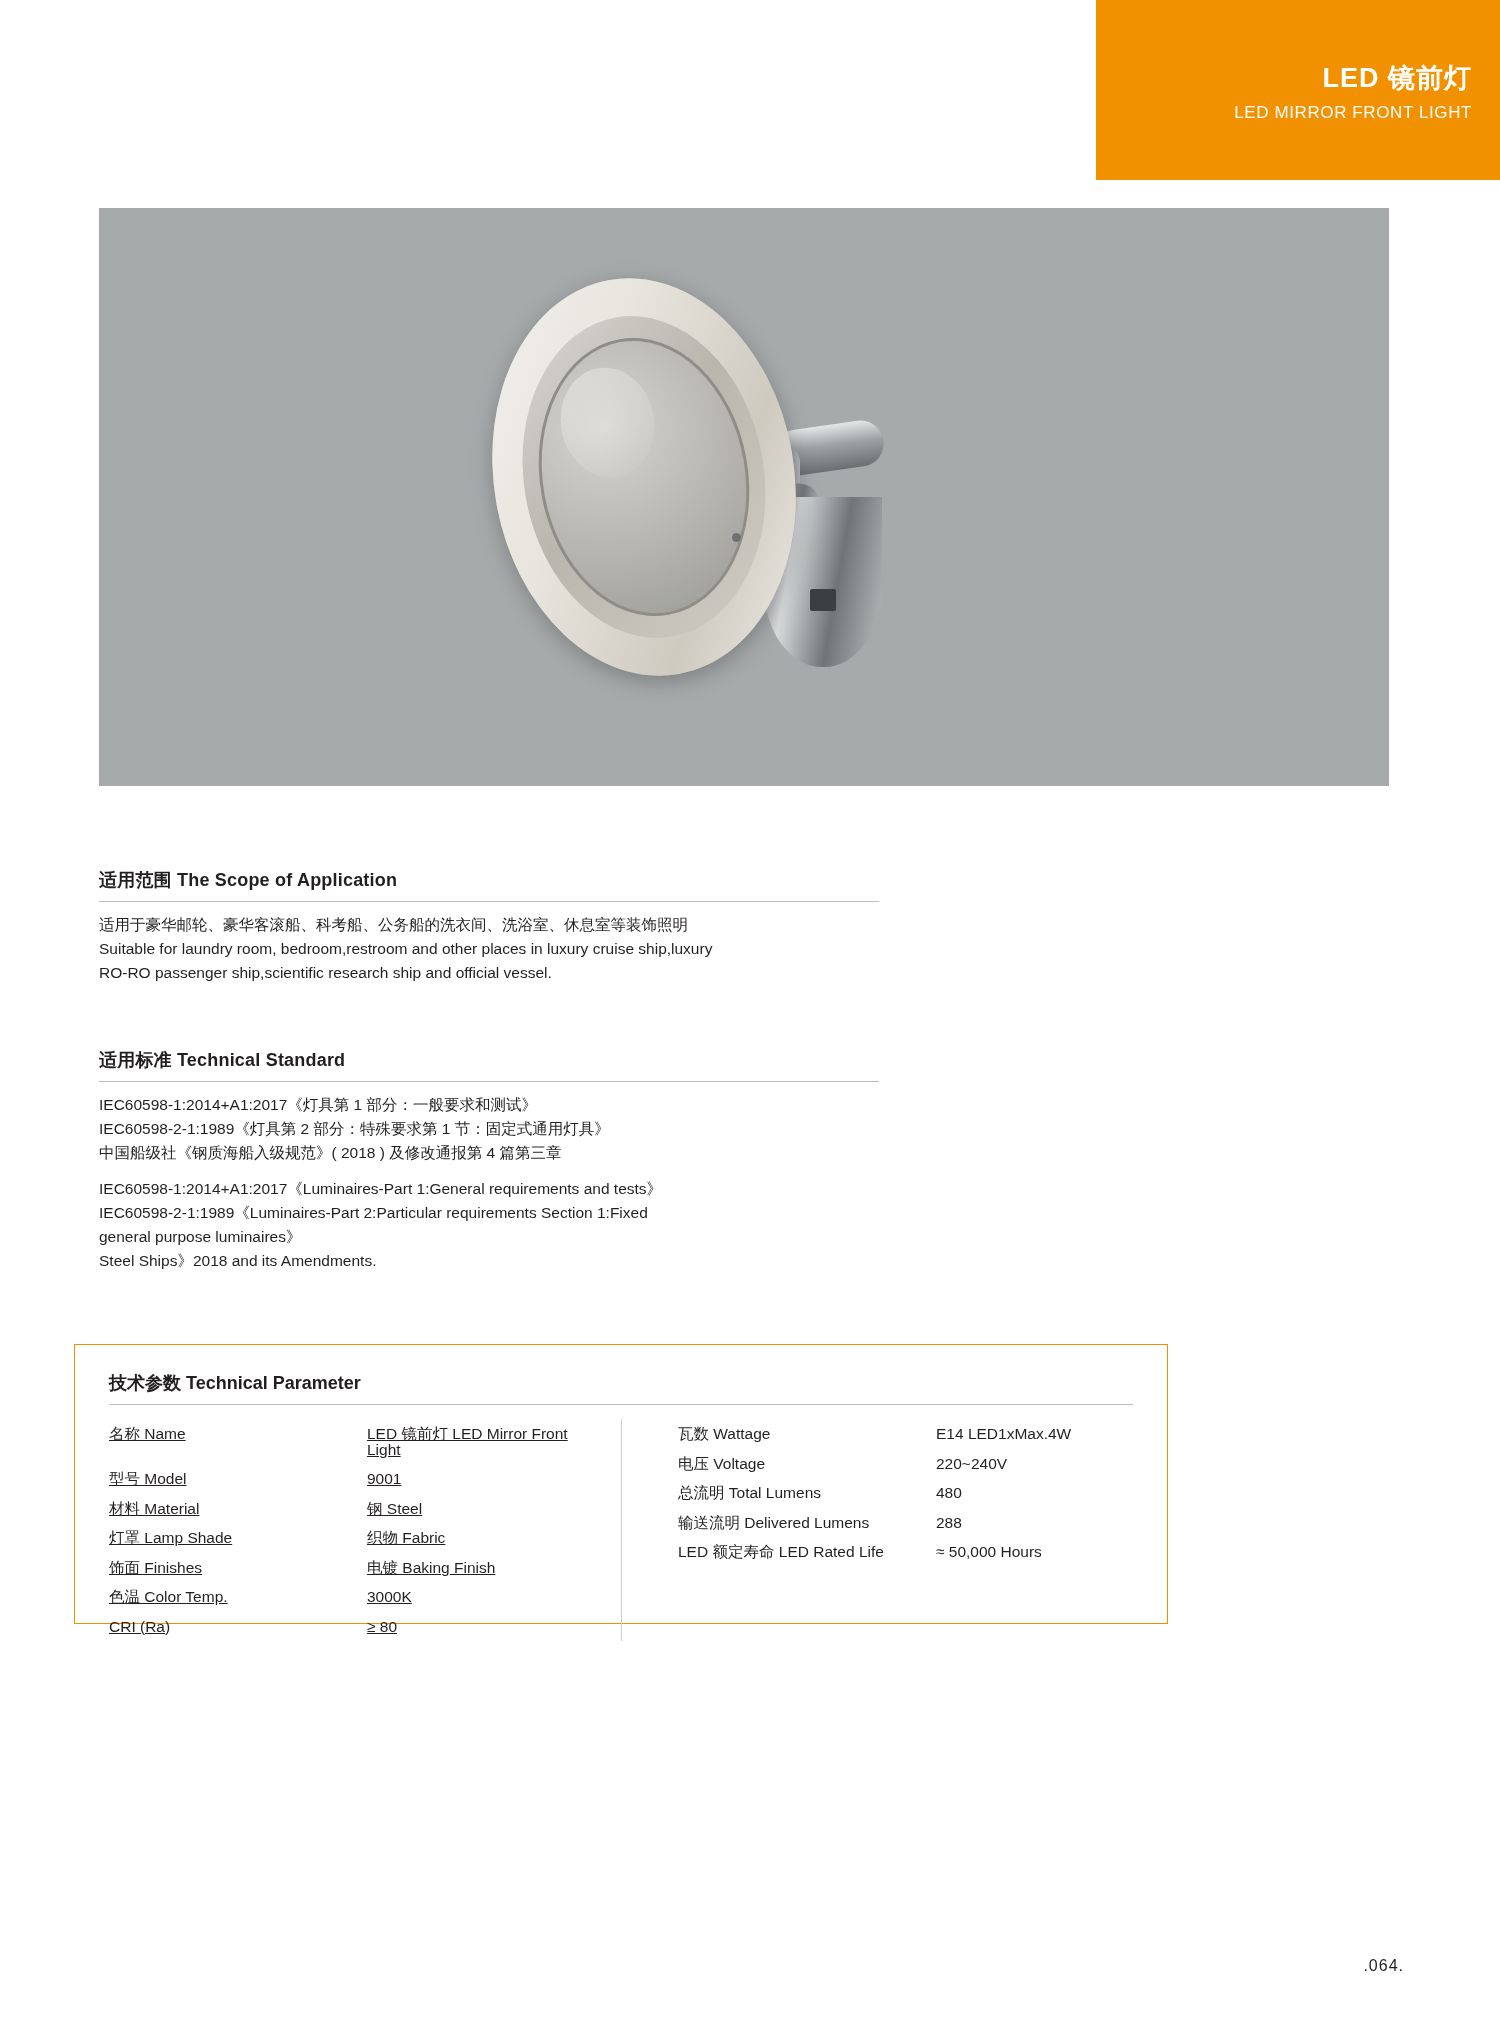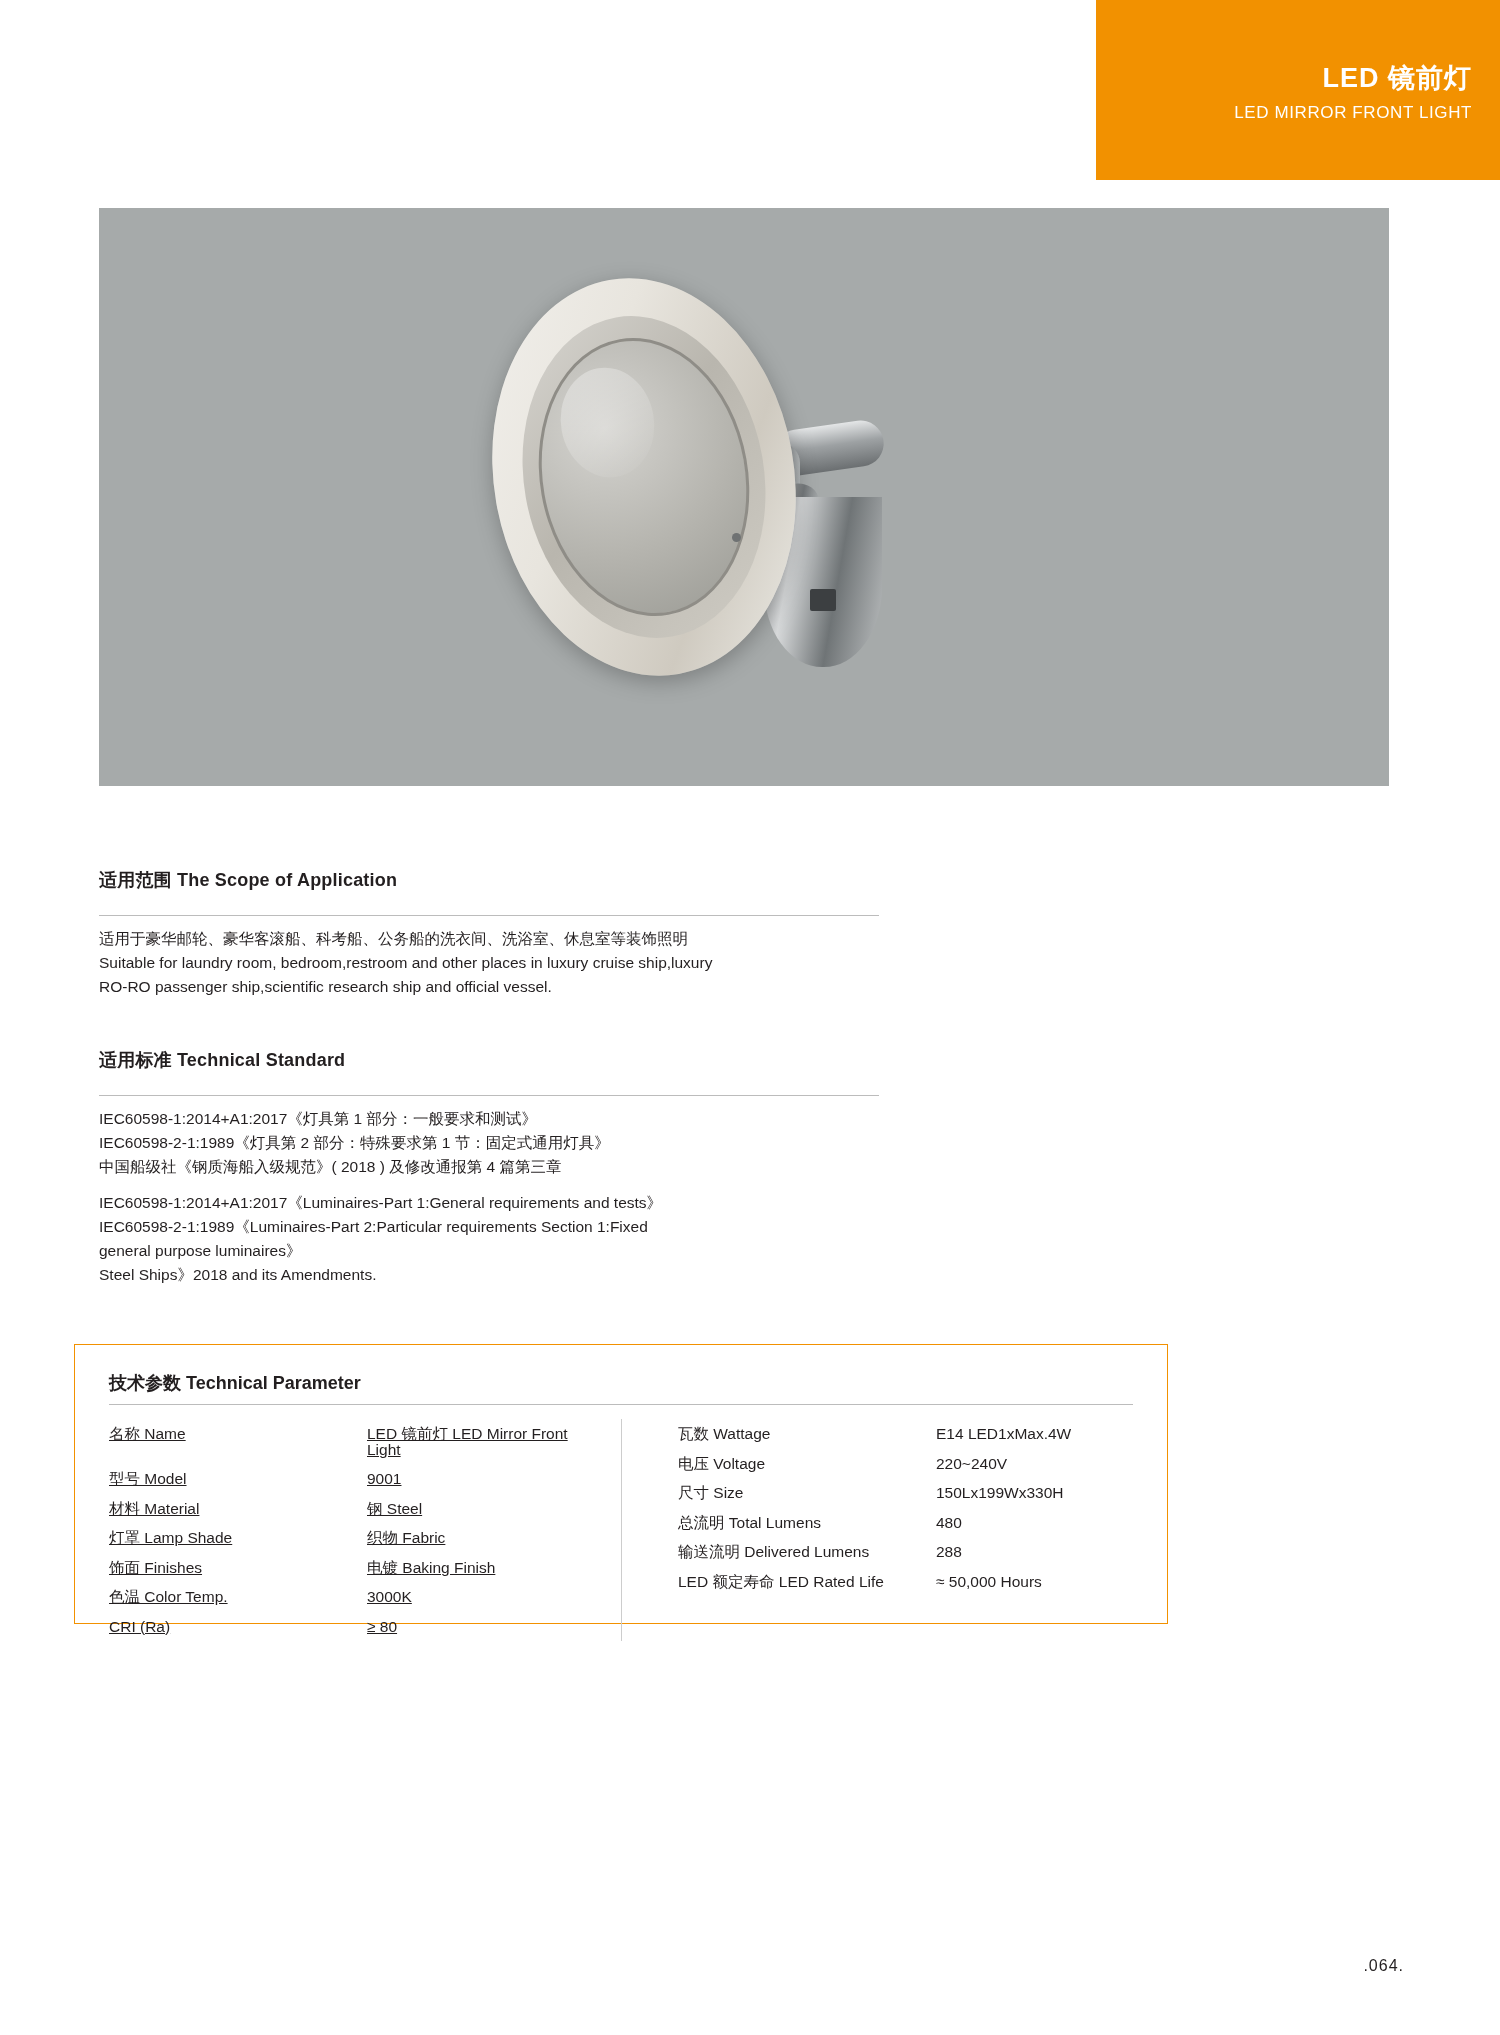--- a/index.html
+++ b/index.html
@@ -163,21 +163,21 @@
 
   
   .section {
     position: absolute;
     left: 99px;
     width: 780px;
   }
   .section-head {
     font-size: 18px;
     font-weight: bold;
-    padding-bottom: 23px;
+    padding-bottom: 9px;
     border-bottom: 1px solid #bcbcbc;
     letter-spacing: 0.2px;
   }
   .section-body {
     margin-top: 11px;
     font-size: 15.5px;
     line-height: 1.55;
   }
   .section-body p {
     margin: 0;
@@ -327,24 +327,20 @@
     <div class="tech-col right">
       <div class="tech-row">
         <div class="tech-label">瓦数 Wattage</div>
         <div class="tech-value">E14 LED1xMax.4W</div>
       </div>
       <div class="tech-row">
         <div class="tech-label">电压 Voltage</div>
         <div class="tech-value">220~240V</div>
       </div>
       <div class="tech-row">
-        <div class="tech-label">尺寸 Size</div>
-        <div class="tech-value">150Lx199Wx330H</div>
-      </div>
-      <div class="tech-row">
         <div class="tech-label">总流明 Total Lumens</div>
         <div class="tech-value">480</div>
       </div>
       <div class="tech-row">
         <div class="tech-label">输送流明 Delivered Lumens</div>
         <div class="tech-value">288</div>
       </div>
       <div class="tech-row">
         <div class="tech-label">LED 额定寿命 LED Rated Life</div>
         <div class="tech-value">≈ 50,000 Hours</div>

